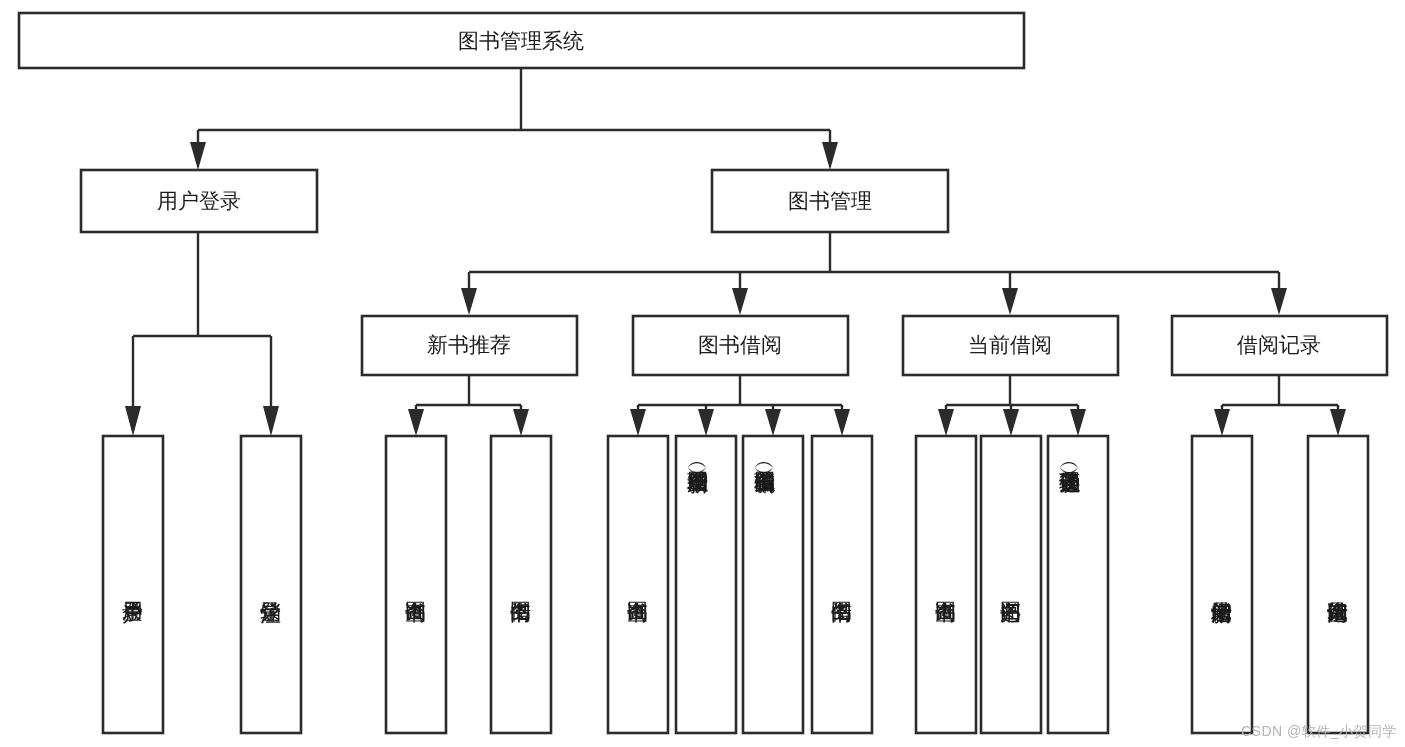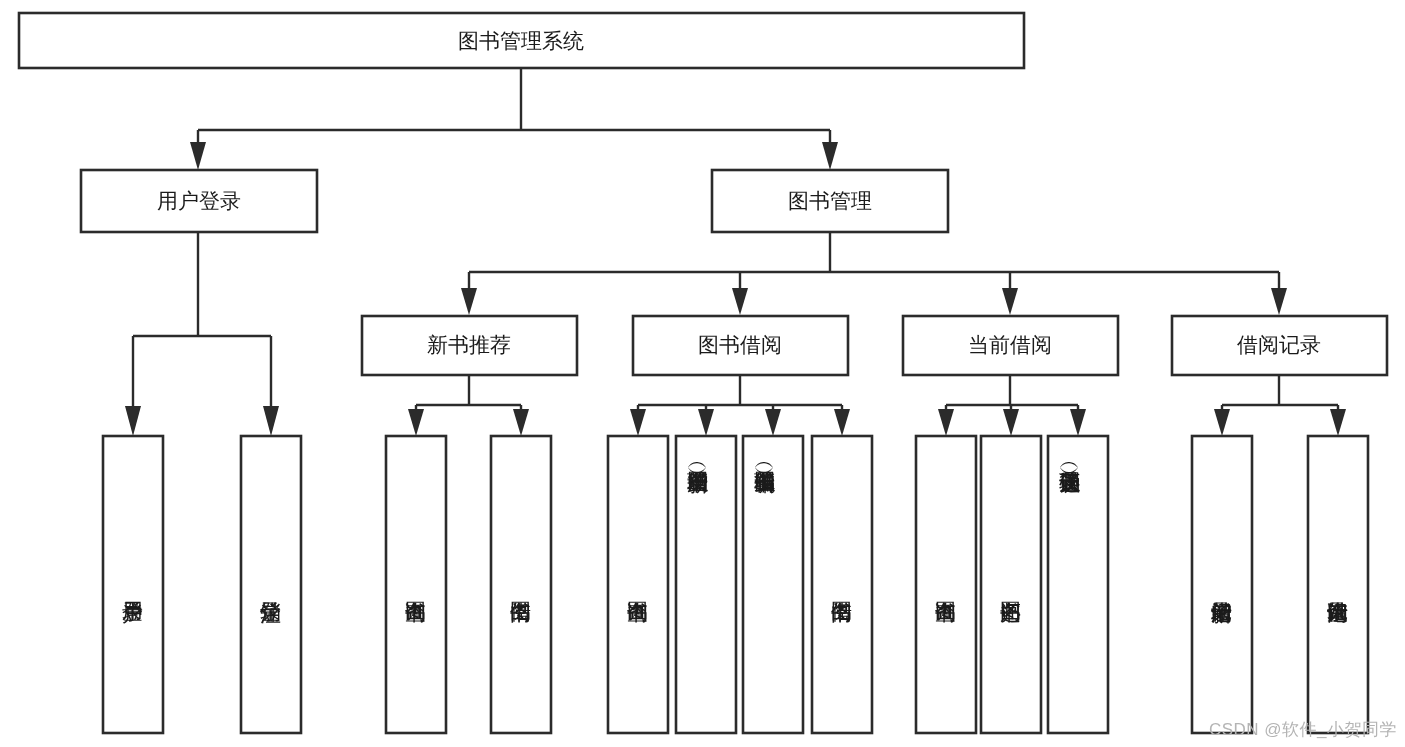--- a/index.html
+++ b/index.html
@@ -55,21 +55,21 @@
     font-size: 21px;
     text-anchor: middle;
     writing-mode: vertical-rl;
     glyph-orientation-vertical: 0;
   }
   .watermark {
     position: absolute;
     right: 8px;
     bottom: 6px;
     font-family: "Liberation Sans", "DejaVu Sans", sans-serif;
-    font-size: 17px;
+    font-size: 14px;
     color: #b4b4b4;
     letter-spacing: 0.5px;
     white-space: nowrap;
     pointer-events: none;
   }
 </style>
 </head>
 <body>
 
 <div id="diagram-root">

